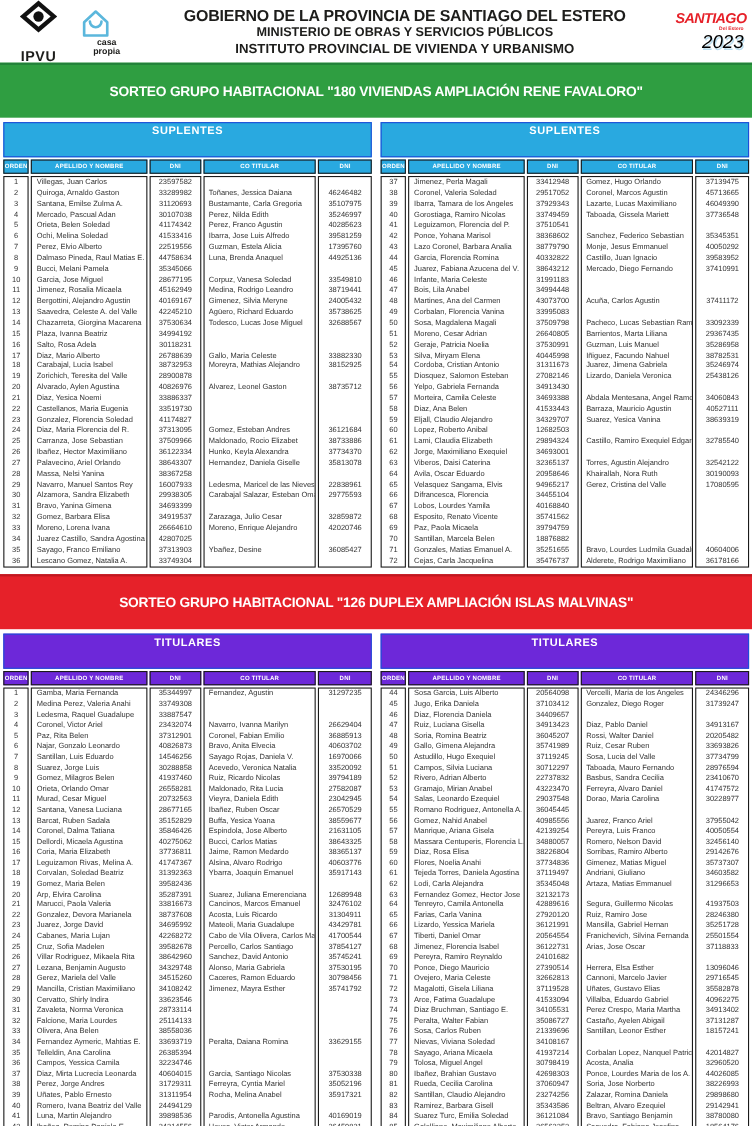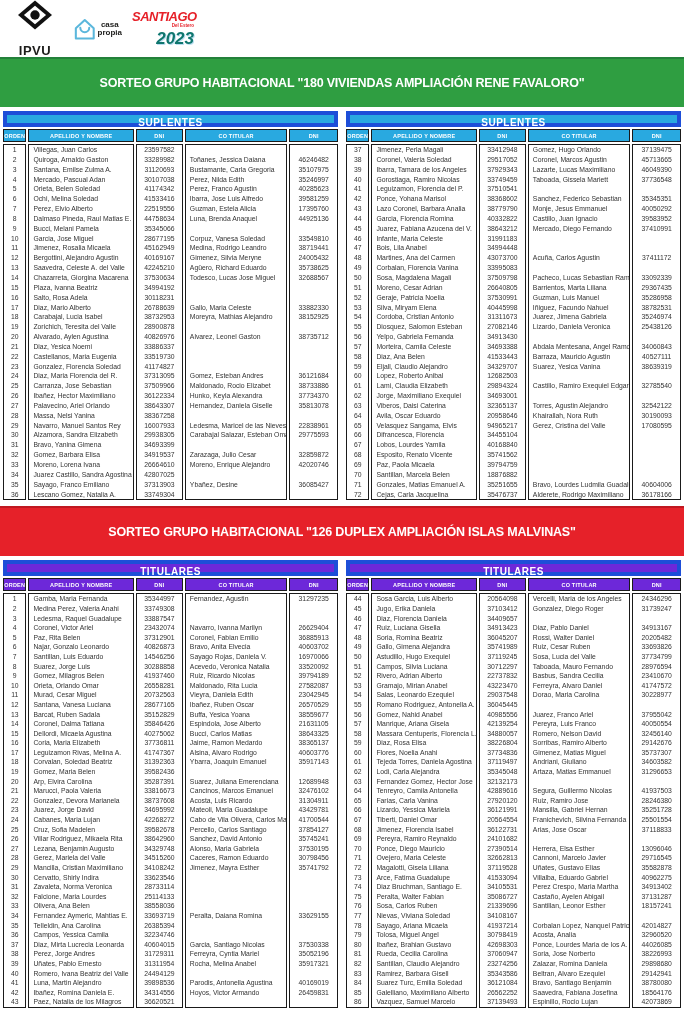--- a/index.html
+++ b/index.html
@@ -4,42 +4,42 @@
 <style>
   * { margin:0; padding:0; box-sizing:border-box; }
   html,body { width:684px; background:#fff; }
   body { font-family:"Liberation Sans", sans-serif; color:#1d1d1b; }
   .app { width:684px; height:1024px; overflow:hidden; background:#fff; }
 
   
   .hdr { height:56px; display:flex; align-items:center; padding:3px 8px 2px 8px; gap:10px; }
   .logo-block { display:flex; flex-direction:column; align-items:center; width:54px; flex:0 0 auto;gap:12px; }
   .ipvu-label { font-weight:bold; font-size:13px; letter-spacing:.5px; margin-top:1px; }
-  .casa-block { display:flex; flex-direction:row; align-items:center; width:50px; flex:0 0 auto; }
+  .casa-block { display:flex; flex-direction:column; width:50px; flex:0 0 auto; }
   .casa-label { font-weight:bold; font-size:8px; line-height:8px; text-align:center; white-space:pre-line; }
   .hdr-titles { flex:1; text-align:center; }
   .t1 { font-size:14.5px; font-weight:800; letter-spacing:-0.2px; }
   .t2 { font-size:11.5px; font-weight:bold; margin-top:1px; }
   .t3 { font-size:12px; font-weight:bold; margin-top:1px; }
   .santiago { width:62px; flex:0 0 auto; text-align:right; line-height:1; }
   .sant-word { color:#e62129; font-weight:800; font-style:italic; font-size:13px; letter-spacing:-0.5px; text-shadow:0 0 1px #fff; }
   .sant-sub { color:#e62129; font-size:4.5px; font-weight:bold; margin-top:1px; }
-  .sant-year { color:#0f766e; font-weight:700; font-style:italic; font-size:17px; text-shadow:1px 1px 0 #bcdff1; margin-top:1px; }
+  .sant-year { color:#000000; font-weight:400; font-style:italic; font-size:17px; text-shadow:1px 1px 0 #bcdff1; margin-top:1px; }
 
   
   .banner { height:50px; display:flex; flex-direction:column; justify-content:center; align-items:center; color:#fff; margin:1px 0 4px 0; }
   .banner.green { background:#2f9e41; border-top:2px solid #23813a; }
   .banner.red { background:#e62129; border-top:2px solid #c01820; margin-top:6px; }
   .b1 { font-size:12.5px; font-weight:bold; letter-spacing:-0.2px; }
   .b2 { font-size:12.5px; font-weight:bold; letter-spacing:-0.2px; margin-top:2px; }
 
   
   .tables { display:flex; gap:8px; padding:0 3px; }
   .tbl { flex:1; min-width:0; }
-  .ttitle { height:16px; line-height:16px; text-align:center; color:#fff; font-weight:bold; font-size:10px; letter-spacing:.5px; border:4px solid #1d4ed8; }
+  .ttitle { height:32px; line-height:16px; text-align:center; color:#fff; font-weight:bold; font-size:10px; letter-spacing:.5px; border:1px solid #1d4ed8; }
   .blue-bg { background:#29a9e0; }
   .red-bg { background:#6d28d9; }
   .thead { display:flex; gap:2px; margin-top:2px; }
   .thead .hcell { color:#fff; font-weight:bold; font-size:5.5px; text-align:center; height:13px; line-height:13px; border:1px solid #1a1a1a; letter-spacing:.2px; overflow:hidden; white-space:nowrap; }
   .tbody { display:flex; gap:2px; margin-top:2px; }
   .tcol { border:1px solid #1a1a1a; background:#fff; overflow:hidden; }
   .tcell { font-size:6.8px; color:#333; white-space:nowrap; overflow:hidden; }
   .s1 .tcell { height:9.85px; line-height:9.85px; }
   .s2 .tcell { height:9.6px; line-height:9.6px; }
   .c0 { flex:0 0 7%; text-align:center; }
@@ -63,20 +63,25 @@
       </svg>
       <div class="ipvu-label">IPVU</div>
     </div>
     <div class="casa-block">
       <svg width="30" height="28" viewBox="0 0 40 36">
         <path d="M6 17 L20 4 L34 17 L34 33 L6 33 Z" fill="none" stroke="#5bb7dc" stroke-width="3.2" stroke-linejoin="round"></path>
         <path d="M13 16 a7 7 0 0 0 14 0" fill="none" stroke="#5bb7dc" stroke-width="3.2" stroke-linecap="round"></path>
       </svg>
       <div class="casa-label">casa
 propia</div>
+    </div>
+    <div class="hdr-titles">
+      <div class="t1">GOBIERNO DE LA PROVINCIA DE SANTIAGO DEL ESTERO</div>
+      <div class="t2">MINISTERIO DE OBRAS Y SERVICIOS PÚBLICOS</div>
+      <div class="t3">INSTITUTO PROVINCIAL DE VIVIENDA Y URBANISMO</div>
     </div>
     <div class="santiago">
       <div class="sant-word">SANTIAGO</div>
       <div class="sant-sub">Del Estero</div>
       <div class="sant-year">2023</div>
     </div>
   </div>
 
   <div class="banner green">
     <div class="b1">SORTEO GRUPO HABITACIONAL "180 VIVIENDAS AMPLIACIÓN RENE FAVALORO"</div>

